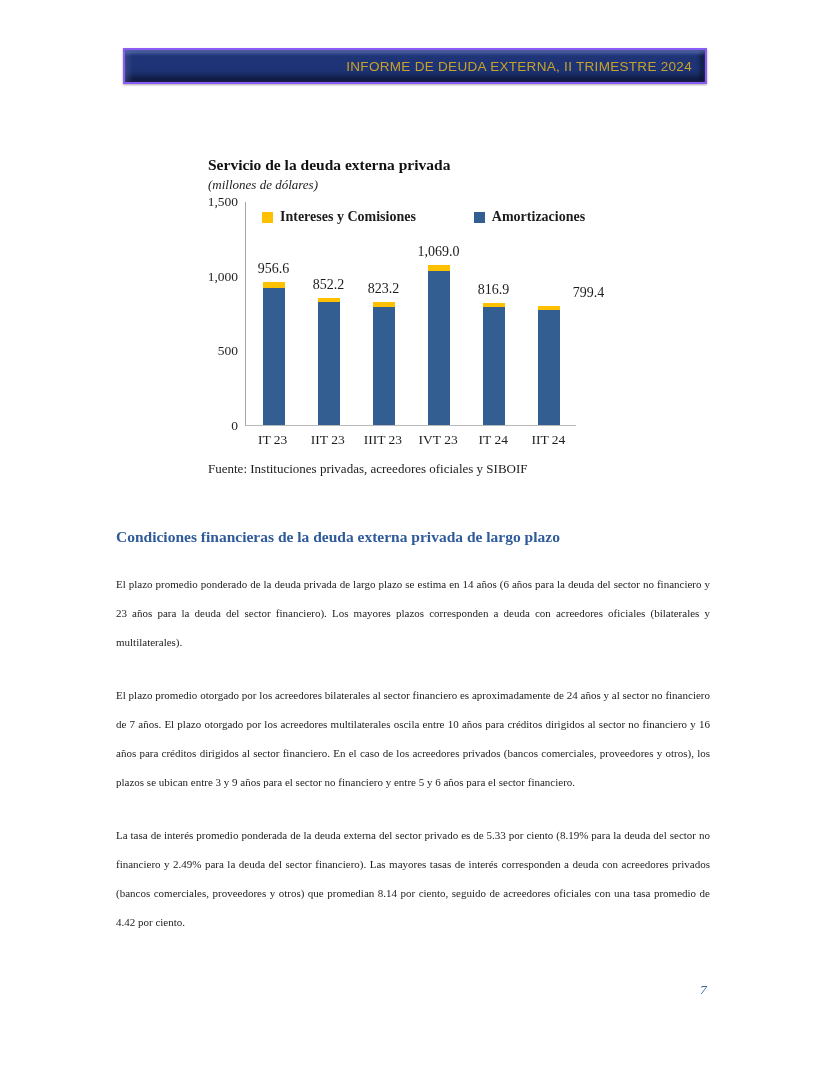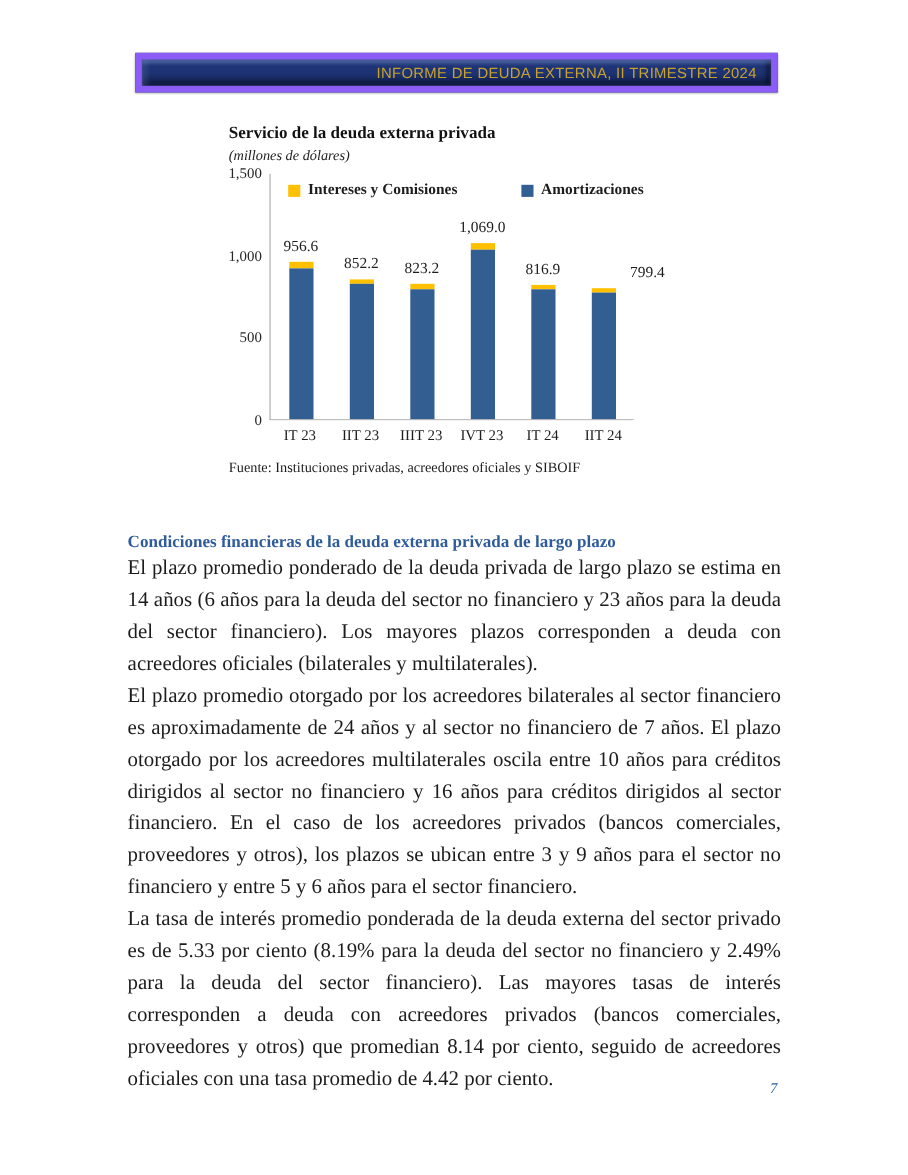--- a/index.html
+++ b/index.html
@@ -10,21 +10,21 @@
     background:#ffffff;
     font-family:"Liberation Serif", serif;
     color:#1c1c1c;
     overflow:hidden;
   }
 
   
   .banner {
     position:absolute; left:123px; top:48px; width:584px; height:36px;
     background:#1e3476;
-    border:6px solid #8b5cf6;
+    border:2px solid #8b5cf6;
     box-shadow:
       inset 0 4px 3px rgba(130,155,220,0.40),
       inset 5px 0 4px rgba(130,155,220,0.20),
       inset 0 -6px 7px rgba(0,0,12,0.55),
       inset -5px 0 4px rgba(0,0,12,0.35),
       0 1px 2px rgba(0,0,0,0.35);
     display:flex; align-items:center; justify-content:flex-end;
     padding-right:13px;
     padding-left:40px;
   }
@@ -33,21 +33,21 @@
     font-family:"Liberation Sans", sans-serif;
     font-size:13.5px; letter-spacing:0.3px;
     white-space:nowrap;
   }
 
   
   .content { position:absolute; left:116px; top:112px; width:594px; }
 
   
   .chart-block { margin-left:92px; width:368px; }
-  .chart-title { font-size:15.5px; font-weight:bold; color:#111; }
+  .chart-title { font-size:15.5px; font-weight:bold; color:#111;margin-top:44px; }
   .chart-subtitle { font-size:13px; font-style:italic; margin-top:3px; color:#222; }
   .chart-canvas { position:relative; height:224px; margin-top:9px; }
   .y-axis { position:absolute; left:0; top:0; bottom:0; width:34px; }
   .ytick {
     position:absolute; right:4px; transform:translateY(50%);
     font-size:13.5px; color:#262626; white-space:nowrap;text-align:center;
   }
   .plot {
     position:absolute; left:37px; right:0; top:0; bottom:0;
     border-left:1.5px solid #a6a6a6;
@@ -80,21 +80,22 @@
     font-size:13.5px; color:#1c1c1c; white-space:nowrap;
   }
   .chart-source { margin-top:13px; font-size:13px; color:#1c1c1c; white-space:nowrap; }
 
   
   .section-heading {
     margin-top:51px;
     font-size:15.5px; font-weight:bold; color:#2f5b9b;
   }
   .body-paragraph {
-    font-size:19px; line-height:29px;
+    margin-top:24px;
+    font-size:11px; line-height:29px;
     text-align:justify;
     color:#1c1c1c;
   }
 
   
   .page-number {
     position:absolute; left:700px; top:982px;
     font-size:13.5px; font-style:italic; color:#31639c;
   }
 </style>

